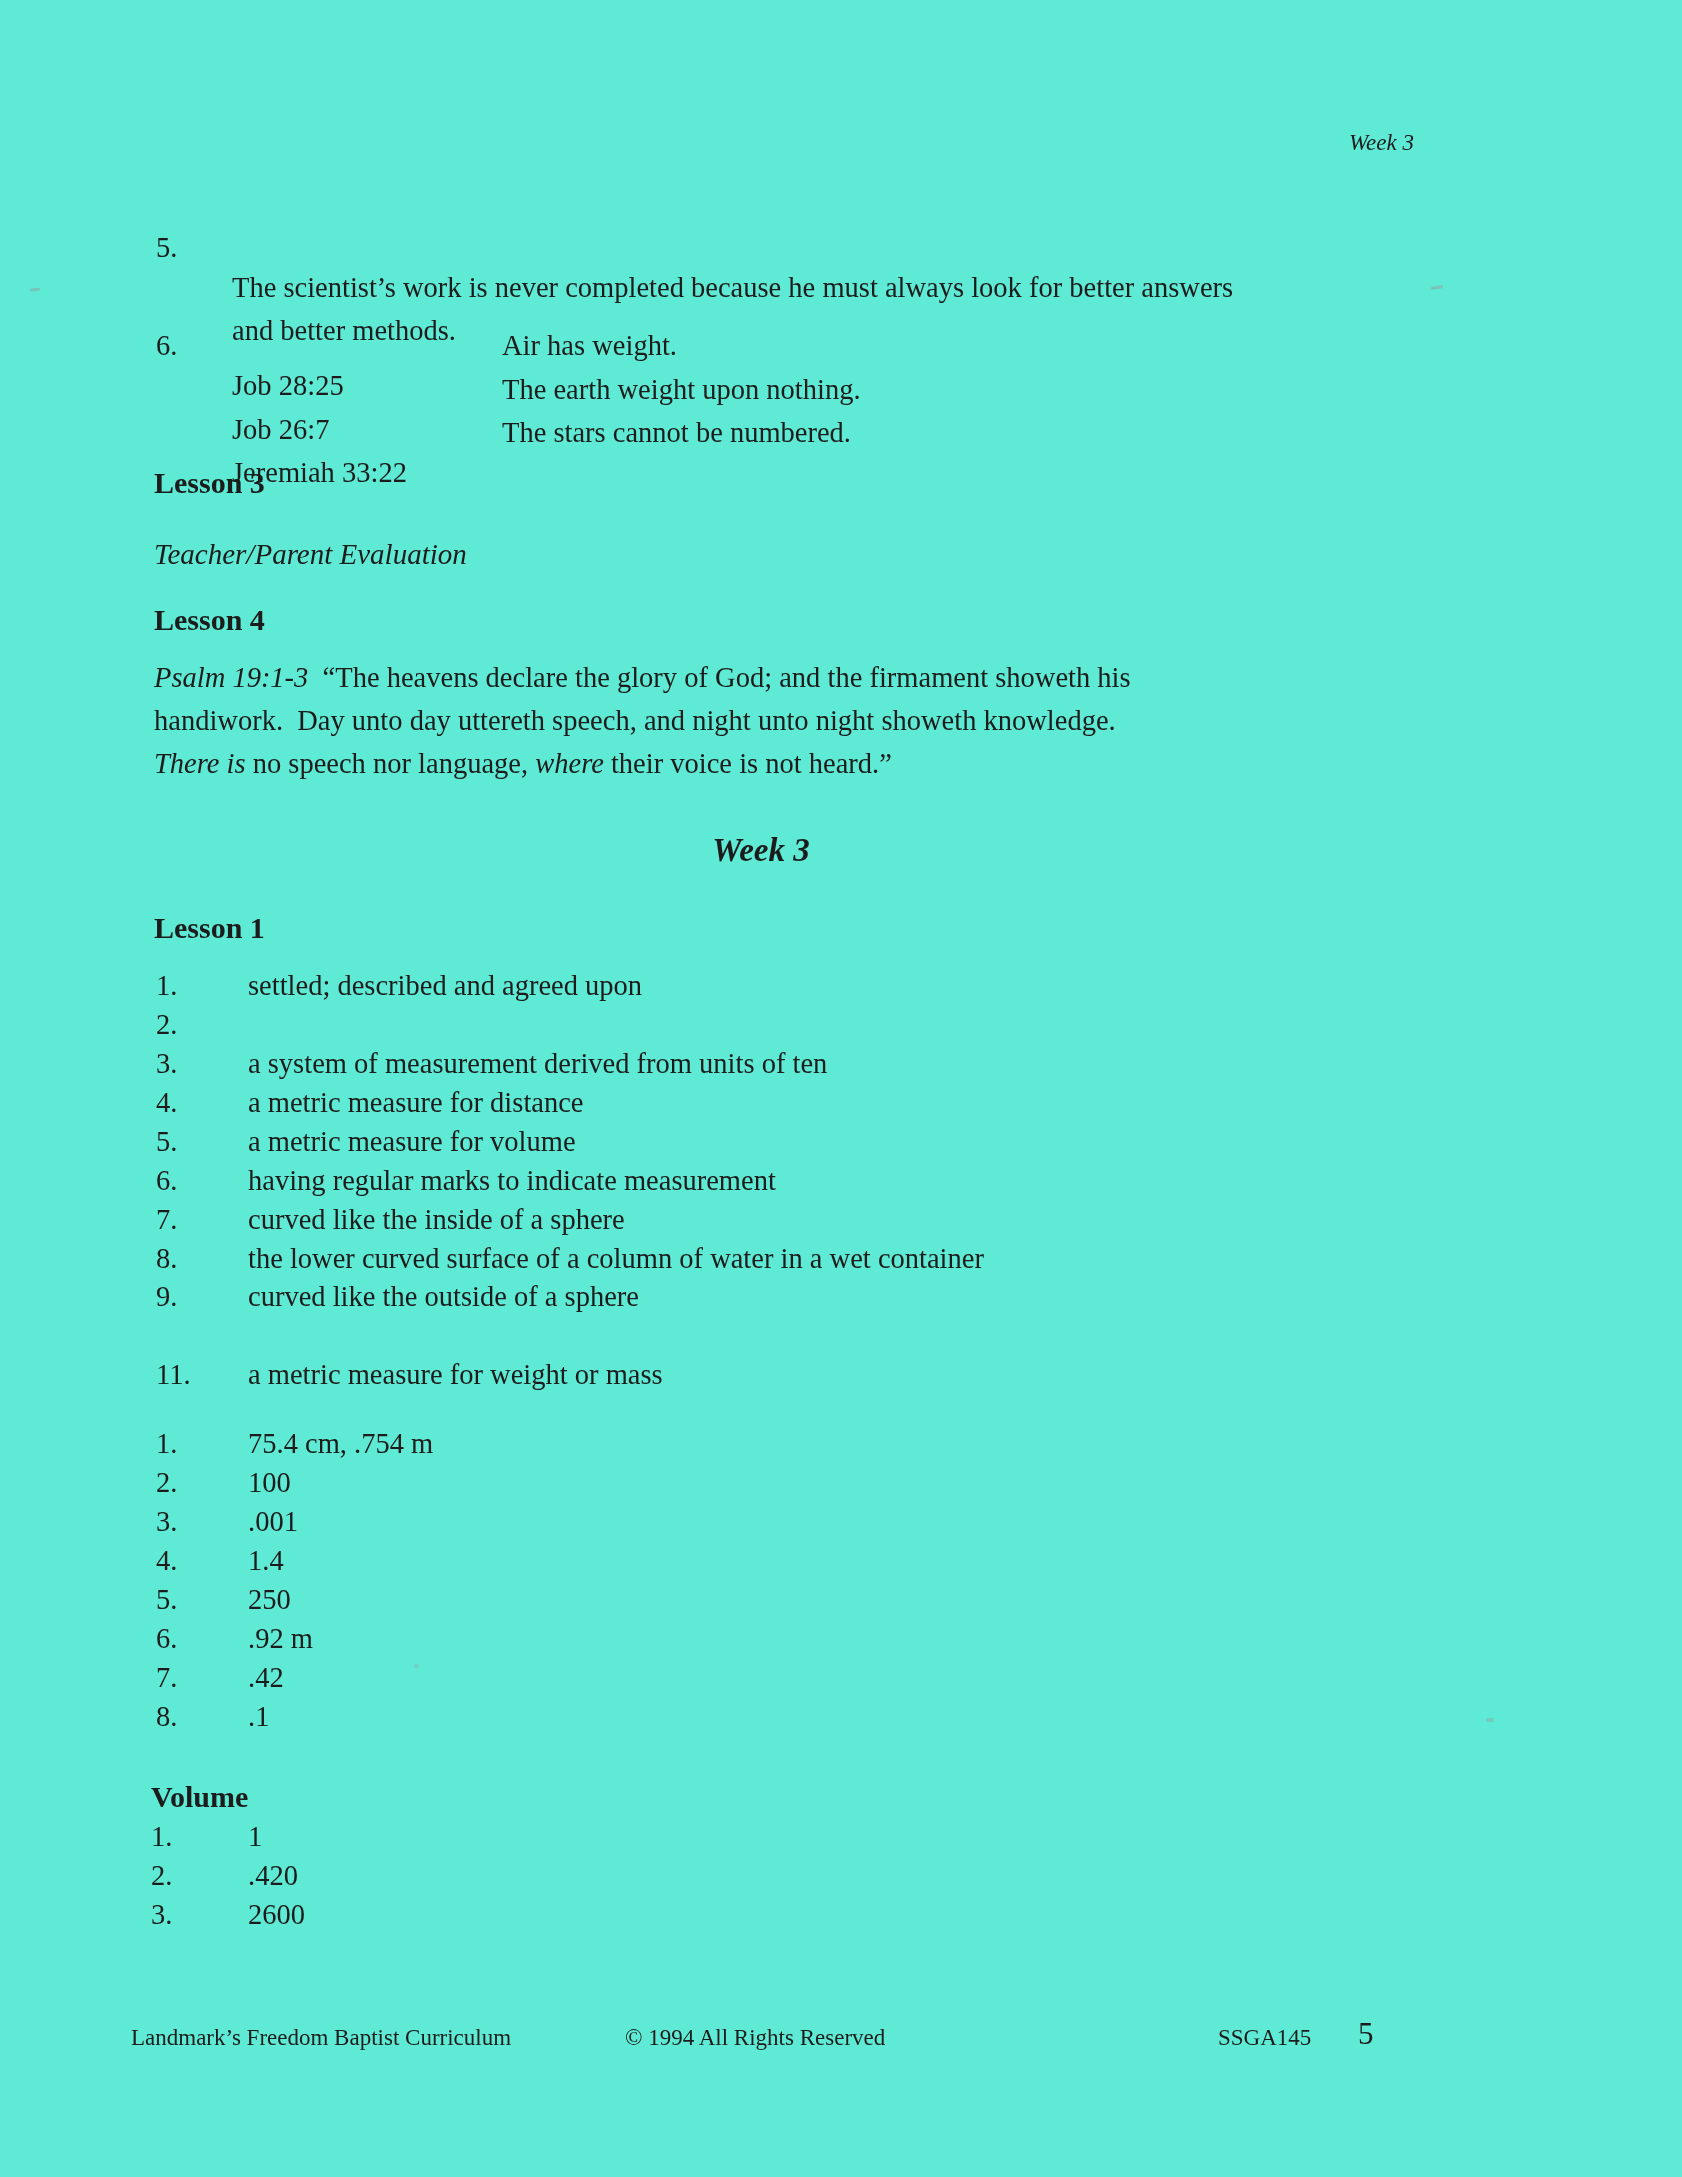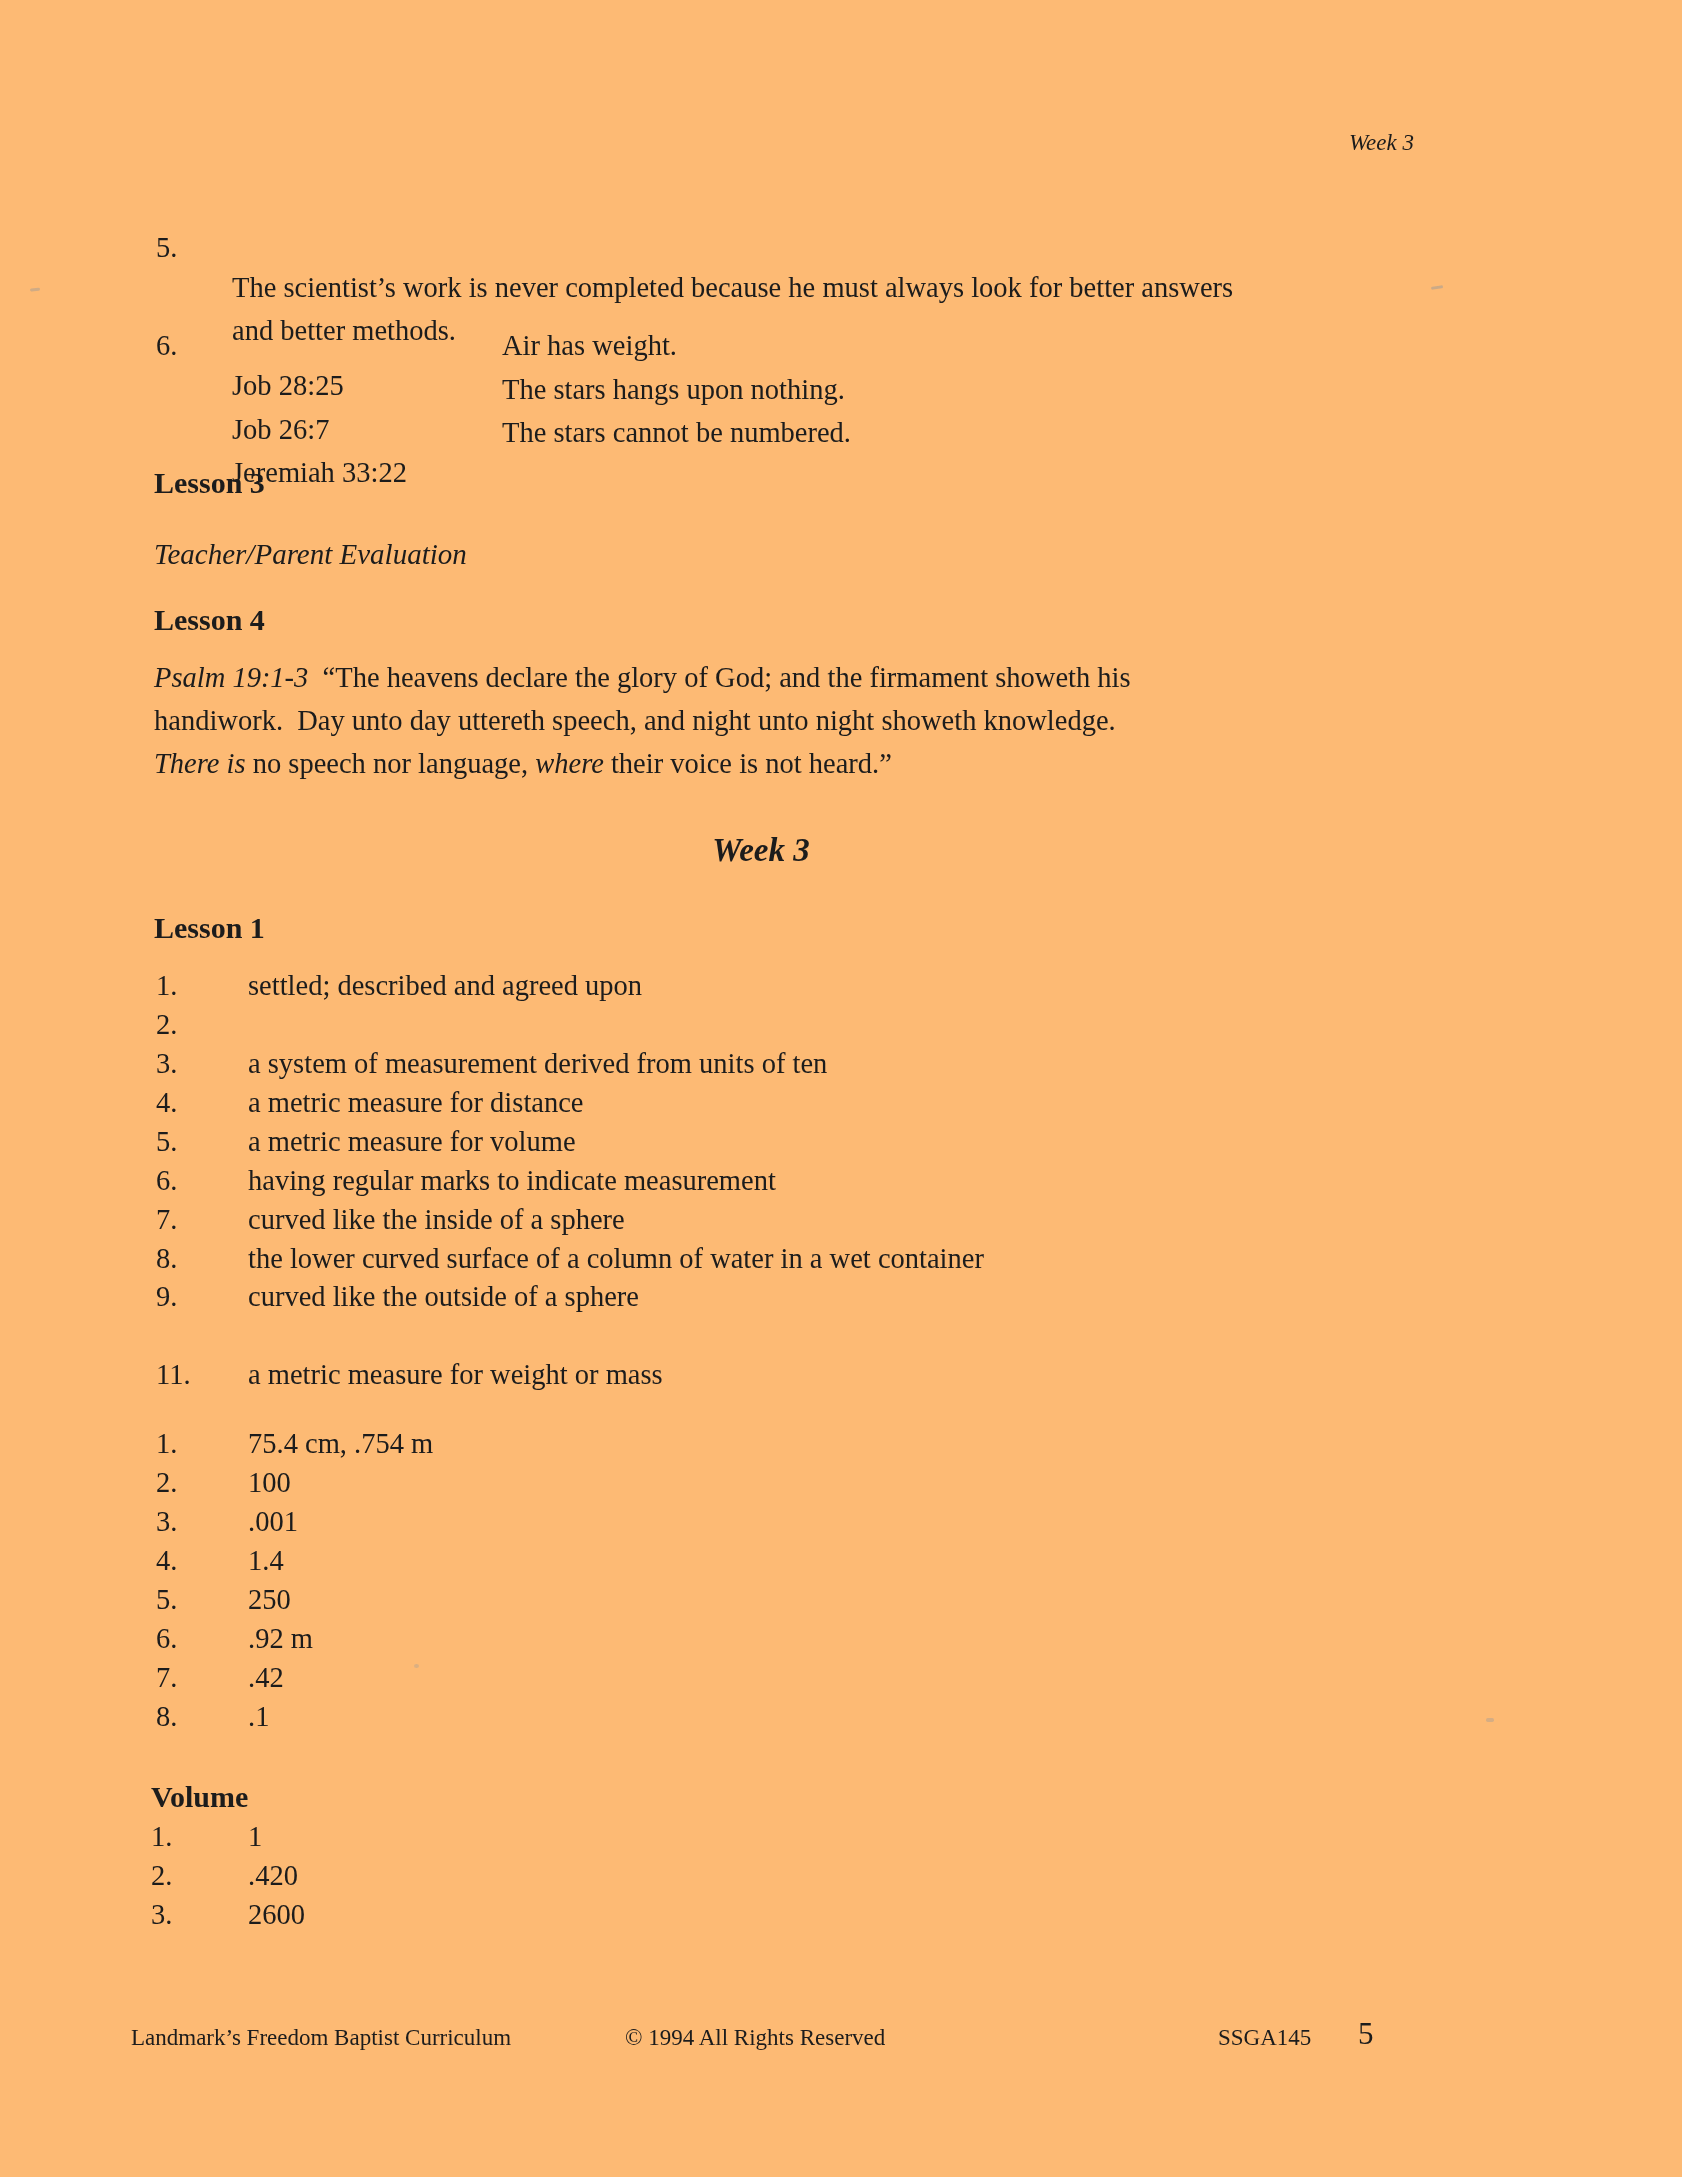--- a/index.html
+++ b/index.html
@@ -1,19 +1,19 @@
 <!DOCTYPE html>
 <html style="font-size:14px"><head>
 <meta charset="utf-8">
 <style>
   html,body{margin:0;padding:0;background:#ffffff;}
   .page{
     position:relative;
     width:1683px;height:2177px;
-    background:#fdba74;
+    background:#5eead4;
     color:#1c1c1c;
     font-family:"Liberation Serif","DejaVu Serif",serif;
     font-size:28.5px;
     overflow:hidden;
   }
   .line{position:absolute;left:0;width:100%;height:42px;white-space:nowrap;}
   .at{position:absolute;top:0;white-space:pre;}
   .col-num{left:156px;}
   .col-text{left:232px;margin-top:40px;}
   .col-text2{left:248px;}
@@ -60,21 +60,21 @@
     <span class="at col-text">and better methods.</span>
   </div>
 
   <div class="line" style="top:330px">
     <span class="at col-num">6.</span>
     <span class="at col-text">Job 28:25</span>
     <span class="at col-desc">Air has weight.</span>
   </div>
   <div class="line" style="top:374px">
     <span class="at col-text">Job 26:7</span>
-    <span class="at col-desc">The stars hangs upon nothing.</span>
+    <span class="at col-desc">The earth weight upon nothing.</span>
   </div>
   <div class="line" style="top:417px">
     <span class="at col-text">Jeremiah 33:22</span>
     <span class="at col-desc">The stars cannot be numbered.</span>
   </div>
 
   <div class="heading" style="top:466px">Lesson 3</div>
   <div class="line italic" style="top:538px;left:154px;font-size:29px">Teacher/Parent Evaluation</div>
 
   <div class="heading" style="top:603px">Lesson 4</div>

